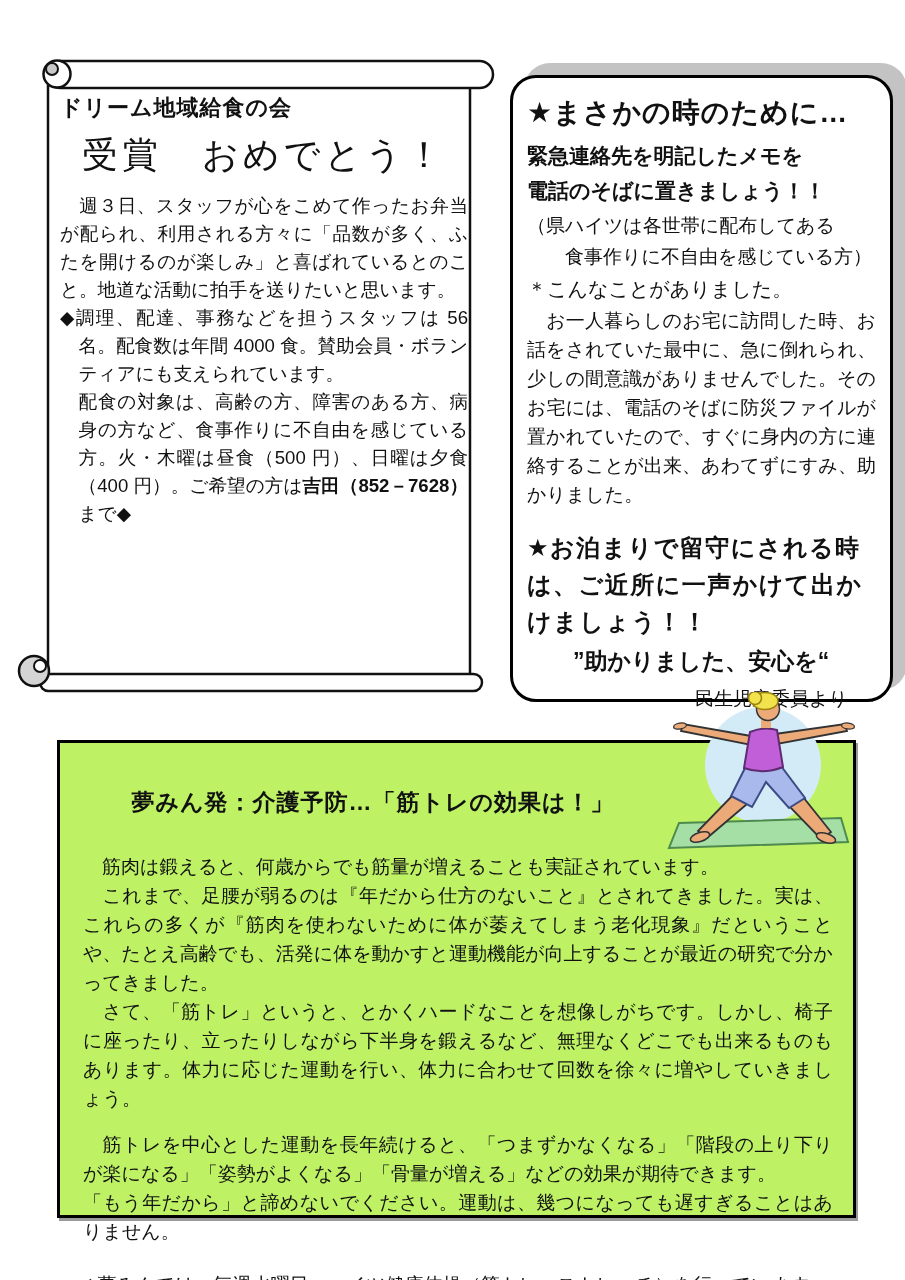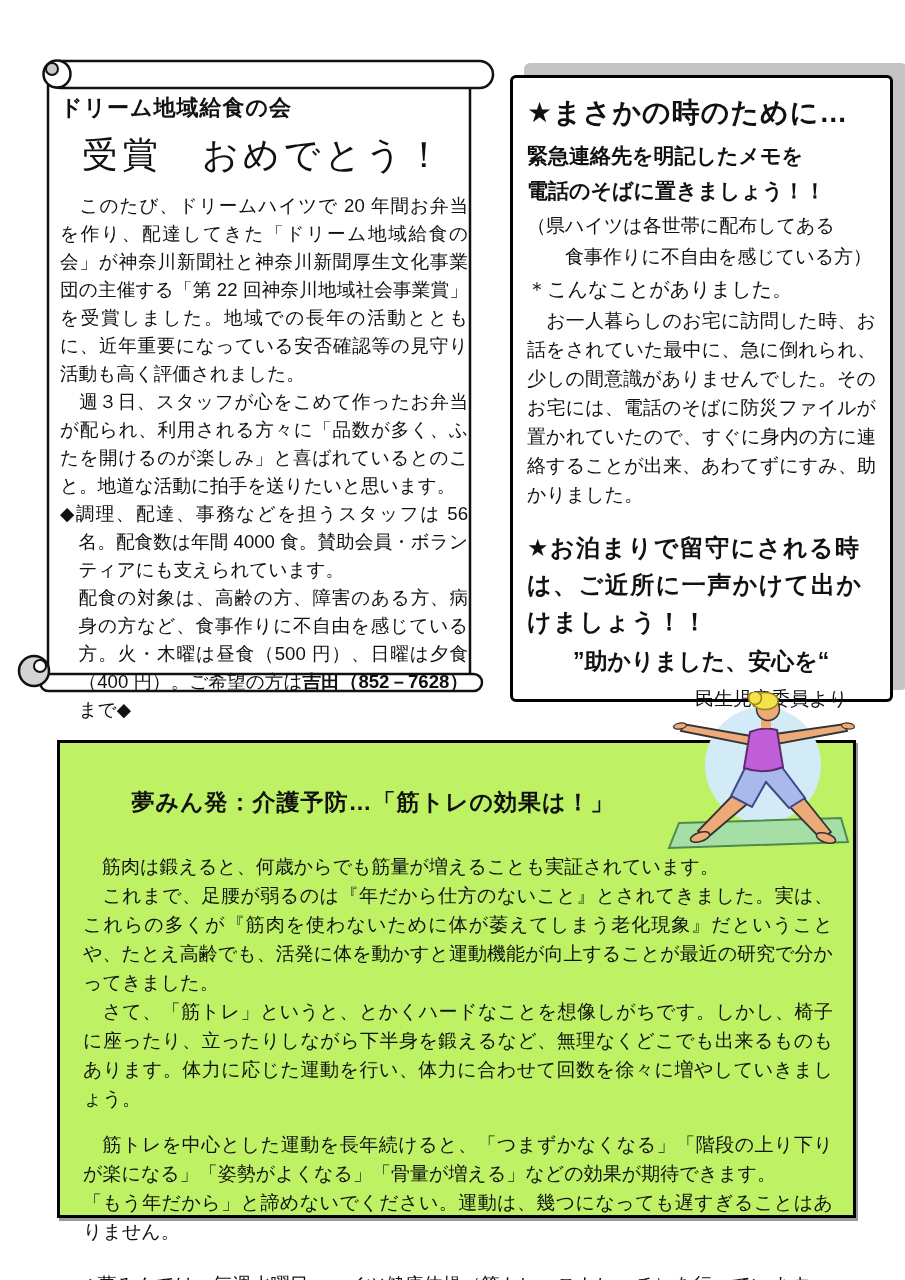--- a/index.html
+++ b/index.html
@@ -16,21 +16,21 @@
   .scroll-title{margin-top:8px;text-align:center;font-family:"Liberation Serif","DejaVu Serif",serif;
     font-size:36px;letter-spacing:4px;}
   .scroll-body{margin-top:12px;font-size:18.6px;line-height:28px;text-align:justify;
     word-break:break-all;}
   .scroll-body p{margin:0;}
   .hang{padding-left:1em;text-indent:-1em;}
   .ind{padding-left:1em;}
   .b{font-weight:bold;}
   
   .emg-box{position:absolute;left:510px;top:75px;width:349px;height:609px;
-    border:3px solid #000;border-radius:6px;background:#fff;
+    border:3px solid #000;border-radius:26px;background:#fff;
     box-shadow:14px -12px 0 #c3c3c3;padding:12px 14px 0 14px;box-sizing:content-box;}
   .emg-h1{font-size:28px;font-weight:bold;letter-spacing:1px;margin-top:4px;}
   .emg-sub{font-size:21px;font-weight:bold;line-height:35px;white-space:pre-line;margin-top:6px;}
   .emg-paren{font-size:19px;line-height:31px;white-space:pre-line;margin-top:2px;}
   .emg-note{font-size:20px;line-height:30px;margin-top:2px;}
   .emg-story{font-size:19px;line-height:29px;text-align:justify;word-break:break-all;margin-top:2px;}
   .emg-h2{font-size:24px;font-weight:bold;letter-spacing:1.5px;line-height:37px;margin-top:20px;
     word-break:break-all;}
   .emg-quote{font-size:23px;font-weight:bold;margin-top:6px;padding-left:46px;}
   .emg-byline{font-size:19px;margin-top:9px;text-align:right;padding-right:28px;}
@@ -61,21 +61,20 @@
     <circle cx="26" cy="611" r="6" fill="#fff" stroke="#111" stroke-width="2"></circle>
 
     <rect x="33" y="6" width="446" height="27" rx="13.5" fill="#fff" stroke="#111" stroke-width="2.5"></rect>
     <circle cx="43" cy="19" r="13.5" fill="#fff" stroke="#111" stroke-width="2.5"></circle>
     <circle cx="38" cy="14" r="6" fill="#c9c9c9" stroke="#111" stroke-width="2"></circle>
   </svg>
   <div class="scroll-content">
     <div class="scroll-header">ドリーム地域給食の会</div>
     <div class="scroll-title">受賞　おめでとう！</div>
     <div class="scroll-body">
-      <p>　このたび、ドリームハイツで 20 年間お弁当を作り、配達してきた「ドリーム地域給食の会」が神奈川新聞社と神奈川新聞厚生文化事業団の主催する「第 22 回神奈川地域社会事業賞」を受賞しました。地域での長年の活動とともに、近年重要になっている安否確認等の見守り活動も高く評価されました。</p>
       <p>　週３日、スタッフが心をこめて作ったお弁当が配られ、利用される方々に「品数が多く、ふたを開けるのが楽しみ」と喜ばれているとのこと。地道な活動に拍手を送りたいと思います。</p>
       <p class="hang">◆調理、配達、事務などを担うスタッフは 56 名。配食数は年間 4000 食。賛助会員・ボランティアにも支えられています。</p>
       <p class="ind"><span>配食の対象は、高齢の方、障害のある方、病身の方など、食事作りに不自由を感じている方。火・木曜は昼食（500 円）、日曜は夕食（400 円）。ご希望の方は</span><span class="b">吉田（852－7628）</span><span>まで◆</span></p>
     </div>
   </div>
 </div>
 
 <div class="emg-box">
   <div class="emg-h1">★まさかの時のために…</div>
   <div class="emg-sub">緊急連絡先を明記したメモを

